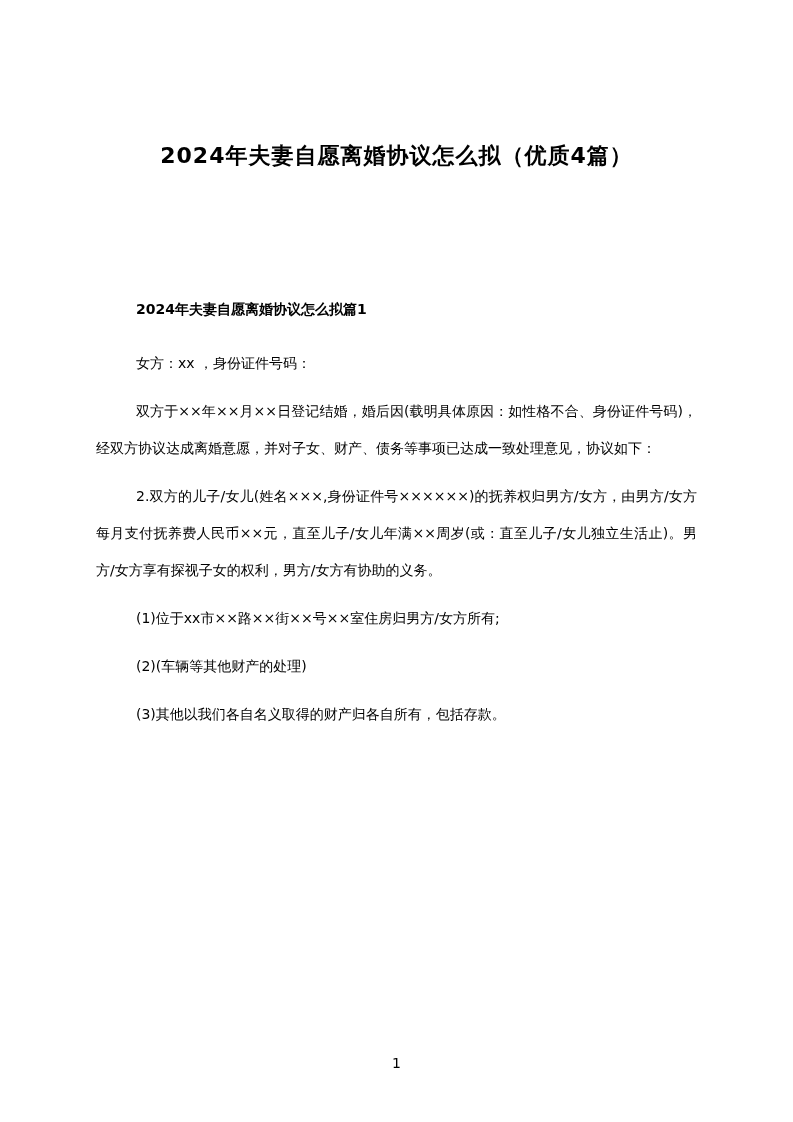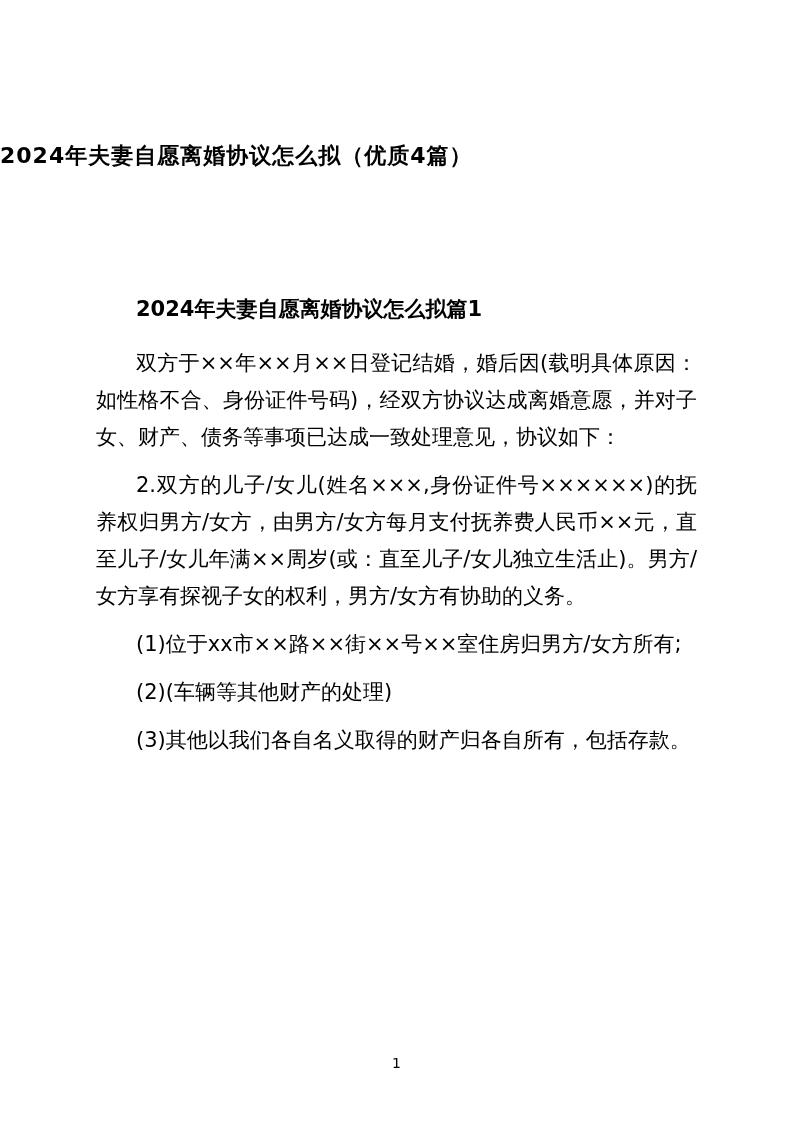--- a/index.html
+++ b/index.html
@@ -13,32 +13,32 @@
     height: 1122px;
     margin: 0 auto;
     background: #ffffff;
     color: #000000;
     font-family: "DejaVu Sans", "Liberation Sans", sans-serif;
     overflow: hidden;
   }
   .doc-title {
     margin: 0;
     padding-top: 140px;
-    text-align: left;
+    text-align: center;
     font-size: 22px;
     font-weight: 700;
     line-height: 32px;
     letter-spacing: 1px;
   }
   .doc-body {
     padding: 119px 96px 0 96px;
   }
   .para {
     margin: 0 0 11px 0;
-    font-size: 21px;
+    font-size: 14px;
     line-height: 37px;
     text-indent: 40px;
     text-align: justify;
     font-weight: 400;
   }
   .section-heading {
     font-weight: 700;
     margin-bottom: 17px;
   }
   .page-number {
@@ -56,20 +56,21 @@
 
 <div class="page">
 
   <h1 class="doc-title">2024年夫妻自愿离婚协议怎么拟（优质4篇）</h1>
 
   <div class="doc-body">
 
     <p class="para section-heading">2024年夫妻自愿离婚协议怎么拟篇1</p>
 
 
+    <p class="para">女方：xx ，身份证件号码：</p>
 
     <p class="para">双方于××年××月××日登记结婚，婚后因(载明具体原因：如性格不合、身份证件号码)，经双方协议达成离婚意愿，并对子女、财产、债务等事项已达成一致处理意见，协议如下：</p>
 
 
     <p class="para">2.双方的儿子/女儿(姓名×××,身份证件号××××××)的抚养权归男方/女方，由男方/女方每月支付抚养费人民币××元，直至儿子/女儿年满××周岁(或：直至儿子/女儿独立生活止)。男方/女方享有探视子女的权利，男方/女方有协助的义务。</p>
 
 
 
     <p class="para">(1)位于xx市××路××街××号××室住房归男方/女方所有;</p>
 

